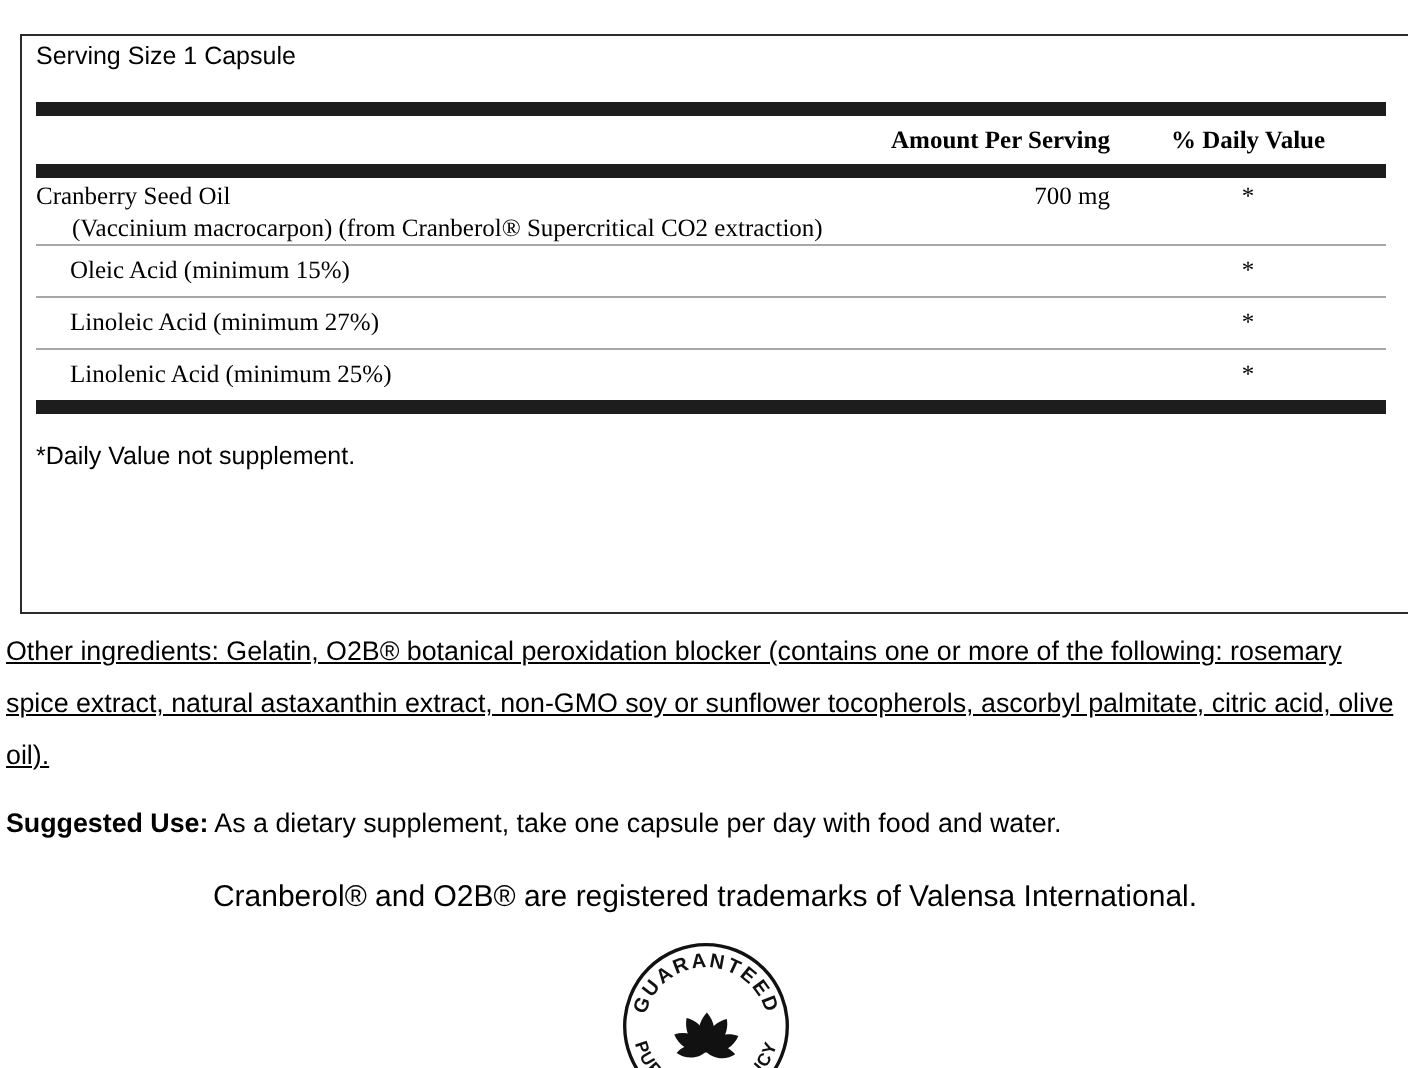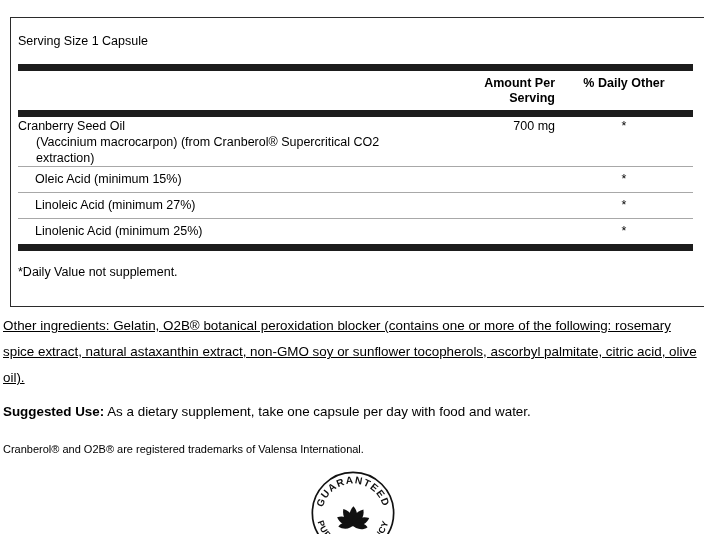--- a/index.html
+++ b/index.html
@@ -8,56 +8,56 @@
     font-family:"Liberation Sans", sans-serif;
     position:relative;overflow:hidden;
   }
   
   .panel{
     position:absolute;left:10px;top:17px;width:700px;height:290px;
     box-sizing:border-box;border:1px solid #2b2b2b;
     padding:3px 16px 0 7px;background:#fff;
   }
   .sf-title{font-size:26px;font-weight:bold;line-height:30px;margin:3px 0 0 1px;letter-spacing:-0.3px;}
-  .serving{font-size:12.5px;line-height:15px;margin-top:13px;}
+  .serving{font-size:12.5px;line-height:15px;}
   .thickbar{height:7px;background:#1d1d1d;}
   .bar-top{margin-top:15px;}
-  .grid-row{display:grid;grid-template-columns:1fr 120px 138px;align-items:start;}
+  .grid-row{display:grid;grid-template-columns:1fr 120px 138px;align-items:start;font-family:Liberation Serif, serif;}
   .header-row{font-weight:bold;font-size:12.5px;line-height:15px;padding:5px 0 4px;}
   .col-amount{text-align:right;}
   .col-dv{text-align:center;}
   .ing-row{font-size:12.5px;line-height:16px;padding:4px 0 5px;}
   .ing-row.first{padding:1px 0 0;}
   .ing-row .detail{padding-left:18px;max-width:420px;}
   .ing-row.sub{border-top:1px solid #a8a8a8;}
   .ing-row.sub .name{padding-left:17px;}
   .footnote{font-size:12.5px;line-height:15px;margin-top:14px;}
   
   .below{position:absolute;left:3px;top:313px;width:699px;}
   .below p{margin:0;}
   .p-other{font-size:13.4px;line-height:26px;margin-bottom:13px !important;text-decoration:underline;}
   .p-suggested{font-size:13.4px;line-height:16px;margin-bottom:21px !important;}
-  .p-trademark{font-size:11px;line-height:16px;margin-bottom:0 !important;}
+  .p-trademark{font-size:15px;line-height:16px;margin-bottom:0 !important;text-align:center;}
   .bold{font-weight:bold;}
   
   .seal-wrap{width:84px;margin:14px auto 0;}
   .seal-wrap svg{display:block;}
 </style>
 </head>
 <body>
 
 <div class="panel">
   <div class="serving">Serving Size 1 Capsule</div>
 
   <div class="thickbar bar-top"></div>
 
   <div class="grid-row header-row">
     <div></div>
     <div class="col-amount">Amount Per Serving</div>
-    <div class="col-dv">% Daily Other</div>
+    <div class="col-dv">% Daily Value</div>
   </div>
 
   <div class="thickbar"></div>
 
   <div class="grid-row ing-row first">
     <div>
       <div>Cranberry Seed Oil</div>
       <div class="detail">(Vaccinium macrocarpon) (from Cranberol® Supercritical CO2 extraction)</div>
     </div>
     <div class="col-amount">700 mg</div>

